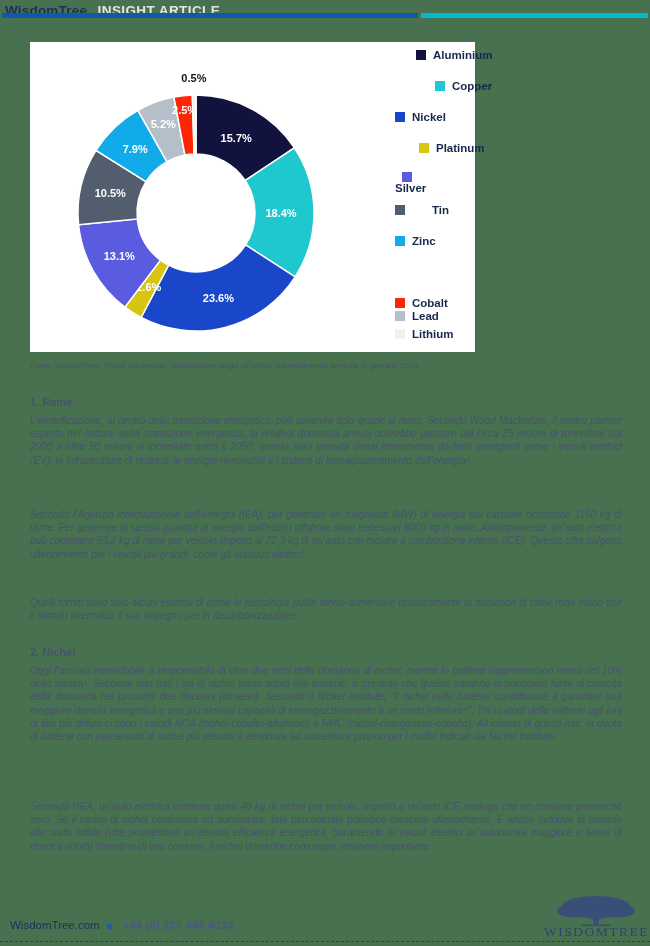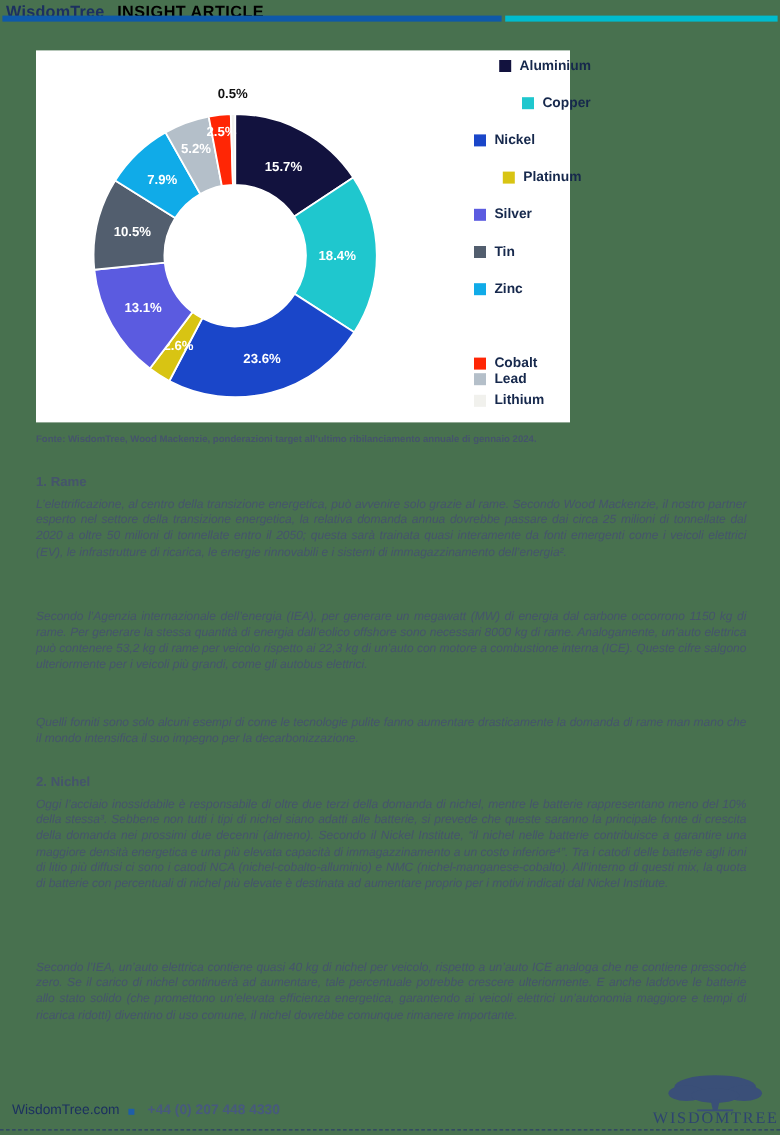--- a/index.html
+++ b/index.html
@@ -5,34 +5,34 @@
   html,body{margin:0;padding:0;}
   body{
     width:650px;height:946px;position:relative;overflow:hidden;
     background:#48714F;
     font-family:"Liberation Sans",sans-serif;
     -webkit-font-smoothing:antialiased;
   }
   
   .hdr{position:absolute;left:5px;top:1px;white-space:nowrap;}
   .hdr-brand{font-size:13.5px;font-weight:bold;color:#1C3060;letter-spacing:.2px;}
-  .hdr-label{font-size:13.5px;font-weight:bold;color:#000000;letter-spacing:.4px;margin-left:6px;}
+  .hdr-label{font-size:13.5px;font-weight:bold;color:#e5e5e5;letter-spacing:.4px;margin-left:6px;}
   .bar-blue{position:absolute;left:2px;top:13px;width:416px;height:5px;background:#0E59A9;}
   .bar-cyan{position:absolute;left:421px;top:13px;width:227px;height:5px;background:#00BCCE;}
   
   .card{position:absolute;left:30px;top:42px;width:445px;height:310px;background:#ffffff;}
   .donut-svg{position:absolute;left:0;top:0;}
   .slice-label{font-family:"Liberation Sans",sans-serif;font-size:11px;font-weight:bold;}
   .legend{position:absolute;left:365px;top:0;width:80px;}
   .legend-item{position:absolute;left:0;height:14px;display:flex;align-items:center;}
   .legend-swatch{width:10px;height:10px;flex:0 0 10px;margin-right:7px;}
   .legend-label{font-size:11.5px;font-weight:bold;color:#16284C;white-space:nowrap;}
   
   .caption{position:absolute;left:30px;top:361px;width:594px;
-    font-size:8px;font-weight:bold;color:#45546C;}
+    font-size:8px;font-weight:normal;color:#45546C;}
   .sec-heading{position:absolute;left:30px;width:594px;
     font-size:11px;font-weight:bold;color:#45546C;}
   .para{position:absolute;left:30px;width:592px;
     font-size:10px;line-height:13.2px;color:#45546C;text-align:justify;font-style:italic;}
   
   .ftr-site{position:absolute;left:10px;top:919px;font-size:11.5px;font-weight:normal;color:#1C3060;text-decoration:none;}
   .ftr-dot{position:absolute;left:107px;top:924px;width:5px;height:5px;background:#1F5EA8;}
   .ftr-phone{position:absolute;left:123px;top:919px;font-size:11.5px;font-weight:bold;color:#47597E;text-decoration:none;}
   .ftr-rule{position:absolute;left:0;top:941px;width:650px;height:0;border-top:1px dashed #2B3D69;}
   .ftr-logo{position:absolute;left:543px;top:894px;}
@@ -80,25 +80,25 @@
         <span class="legend-label">Copper</span>
       </div>
       <div class="legend-item" style="top: 68px;">
         <span class="legend-swatch" style="background: rgb(26, 70, 201);"></span>
         <span class="legend-label">Nickel</span>
       </div>
       <div class="legend-item" style="top: 99px; margin-left: 24px;">
         <span class="legend-swatch" style="background: rgb(216, 196, 19);"></span>
         <span class="legend-label">Platinum</span>
       </div>
-      <div class="legend-item" style="top: 130px;">
+      <div class="legend-item" style="top: 130px; flex-direction: column;">
         <span class="legend-swatch" style="background: rgb(91, 91, 224);"></span>
         <span class="legend-label">Silver</span>
       </div>
-      <div class="legend-item" style="top: 161px;">
+      <div class="legend-item" style="top: 161px; gap: 20px;">
         <span class="legend-swatch" style="background: rgb(82, 94, 110);"></span>
         <span class="legend-label">Tin</span>
       </div>
       <div class="legend-item" style="top: 192px;">
         <span class="legend-swatch" style="background: rgb(16, 171, 232);"></span>
         <span class="legend-label">Zinc</span>
       </div>
       <div class="legend-item" style="top: 223px; margin-top: 44px;">
         <span class="legend-swatch" style="background: rgb(180, 191, 201);"></span>
         <span class="legend-label">Lead</span>

